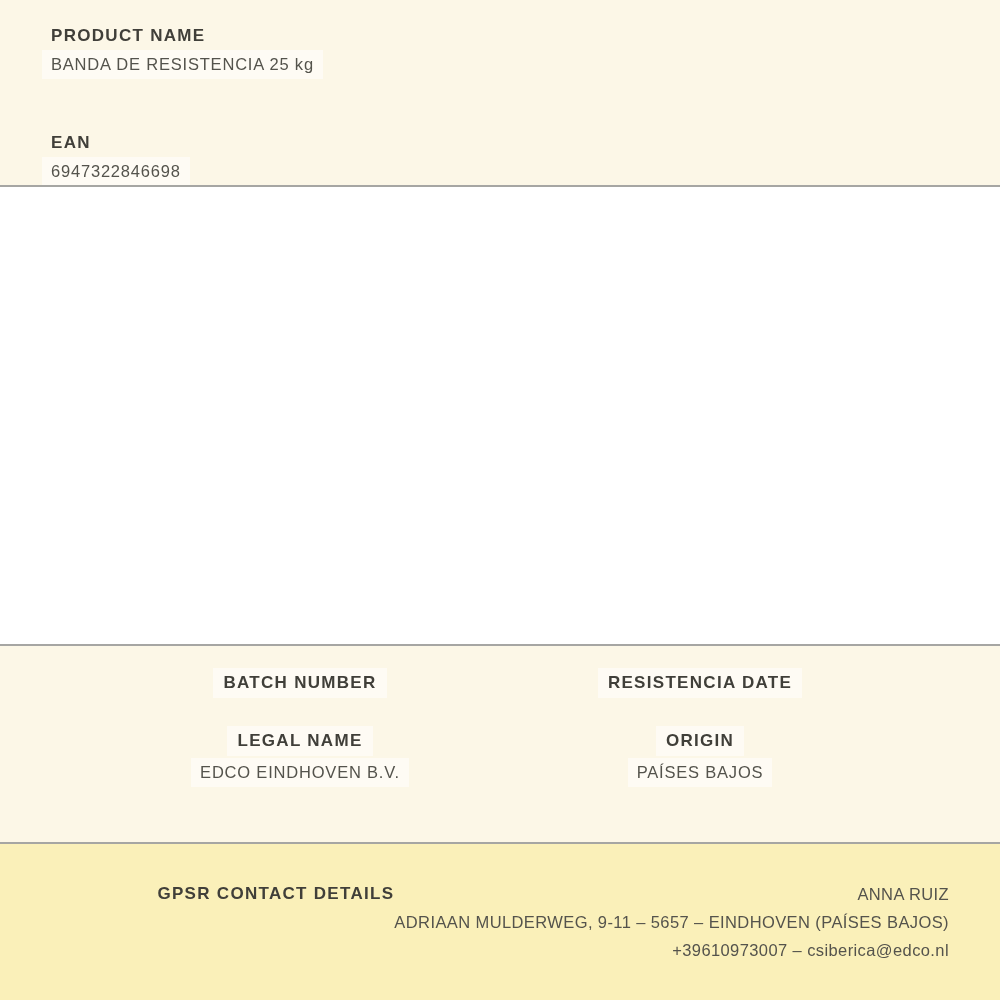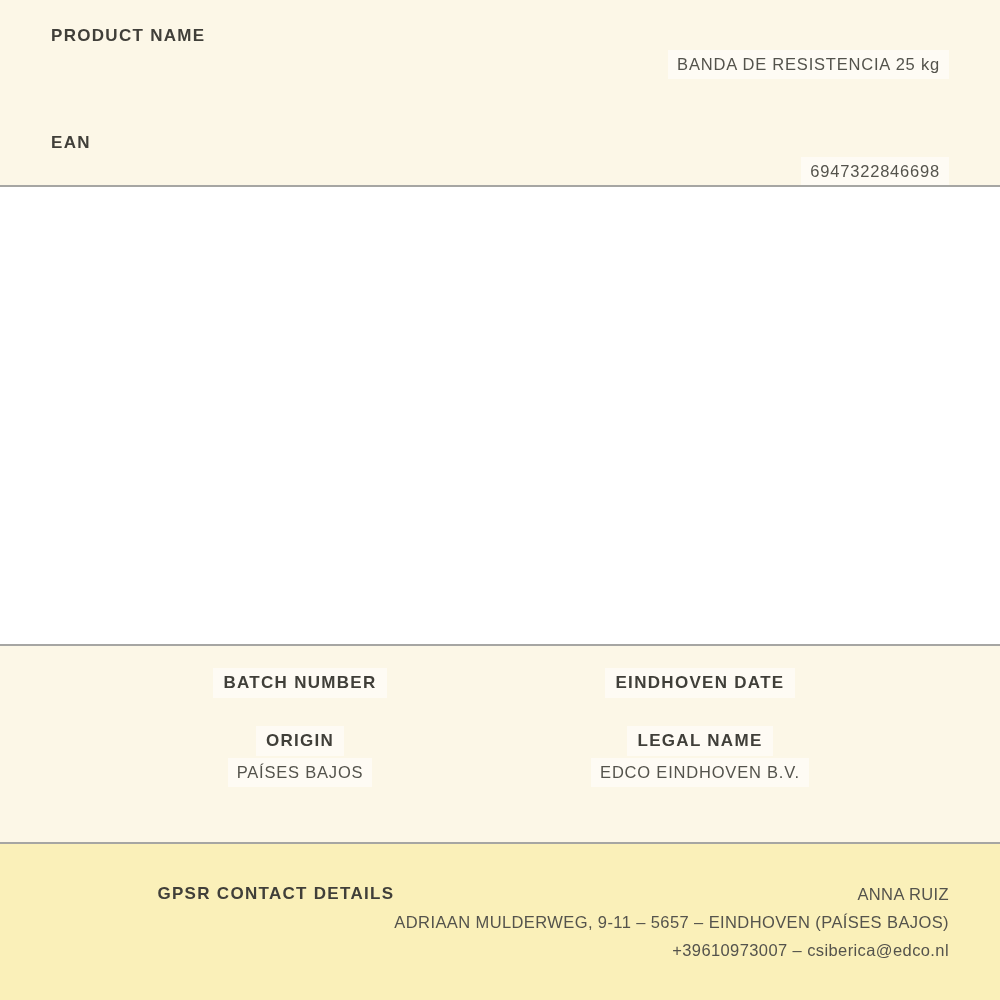--- a/index.html
+++ b/index.html
@@ -25,21 +25,21 @@
   .sec-product{
     height:185px;flex:0 0 auto;
     background:var(--cream);
     padding:26px 51px 0 51px;
   }
   .field-label{
     font-size:17px;font-weight:bold;letter-spacing:1.3px;
     color:var(--label-text);
     line-height:20px;
   }
-  .field-value{margin-top:4px;text-align:right;}
+  .field-value{margin-top:4px;}
   .hl{
     display:inline-block;
     background:var(--highlight);
     padding:5px 9px;
     margin-left:-9px;
     font-size:16.5px;letter-spacing:0.8px;
     color:var(--value-text);
     line-height:19px;
   }
   .field-gap{margin-top:54px;}
@@ -121,35 +121,35 @@
 
   <section class="sec-details">
     <div class="details-grid">
 
       <div>
         <span class="cell-label">BATCH NUMBER</span>
         <div class="cell-value"></div>
       </div>
 
       <div>
-        <span class="cell-label">EINDHOVEN DATE</span>
+        <span class="cell-label">RESISTENCIA DATE</span>
         <div class="cell-value"></div>
+      </div>
+
+      <div>
+        <span class="cell-label">LEGAL NAME</span>
+        <div class="cell-value">
+          <span class="hl">EDCO EINDHOVEN B.V.</span>
+        </div>
       </div>
 
       <div>
         <span class="cell-label">ORIGIN</span>
         <div class="cell-value">
           <span class="hl">PAÍSES BAJOS</span>
-        </div>
-      </div>
-
-      <div>
-        <span class="cell-label">LEGAL NAME</span>
-        <div class="cell-value">
-          <span class="hl">EDCO EINDHOVEN B.V.</span>
         </div>
       </div>
 
     </div>
   </section>
 
   <div class="divider"></div>
 
   <section class="sec-gpsr">
     <div class="gpsr-title">GPSR CONTACT DETAILS</div>

